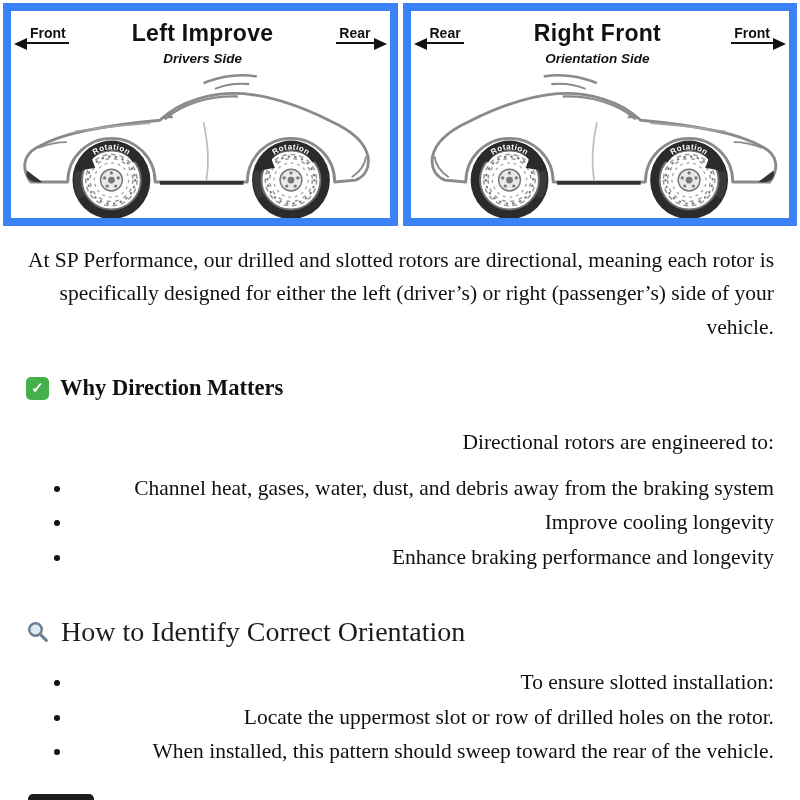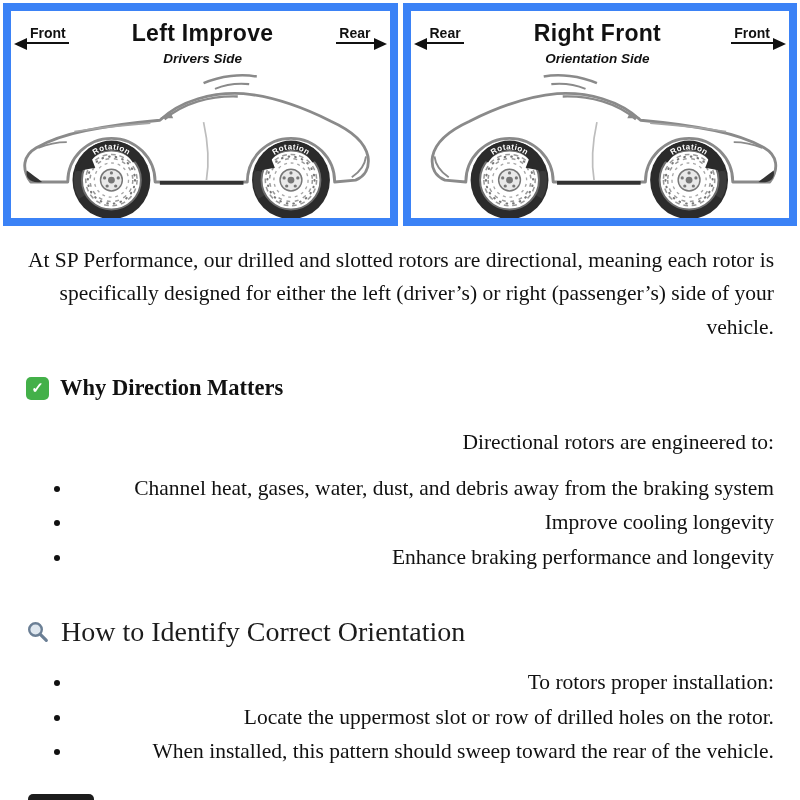--- a/index.html
+++ b/index.html
@@ -148,20 +148,20 @@
 
   <div class="sec-heading regular">
     <svg class="mag-icon" width="24" height="24" viewBox="0 0 24 24">
       <circle cx="9.5" cy="9.5" r="6.3" fill="#dfe7ef" stroke="#6b7f95" stroke-width="2.4"></circle>
       <line x1="14.3" y1="14.3" x2="20.3" y2="20.3" stroke="#6b7f95" stroke-width="3.2" stroke-linecap="round"></line>
     </svg>
     <span>How to Identify Correct Orientation</span>
   </div>
 
   <ul>
-    <li>To rotors proper installation:</li>
+    <li>To ensure slotted installation:</li>
     <li>Locate the uppermost slot or row of drilled holes on the rotor.</li>
     <li>When installed, this pattern should sweep toward the rear of the vehicle.</li>
   </ul>
 
 </div>
 
 <div class="partial-next"></div>
 
 </body></html>

